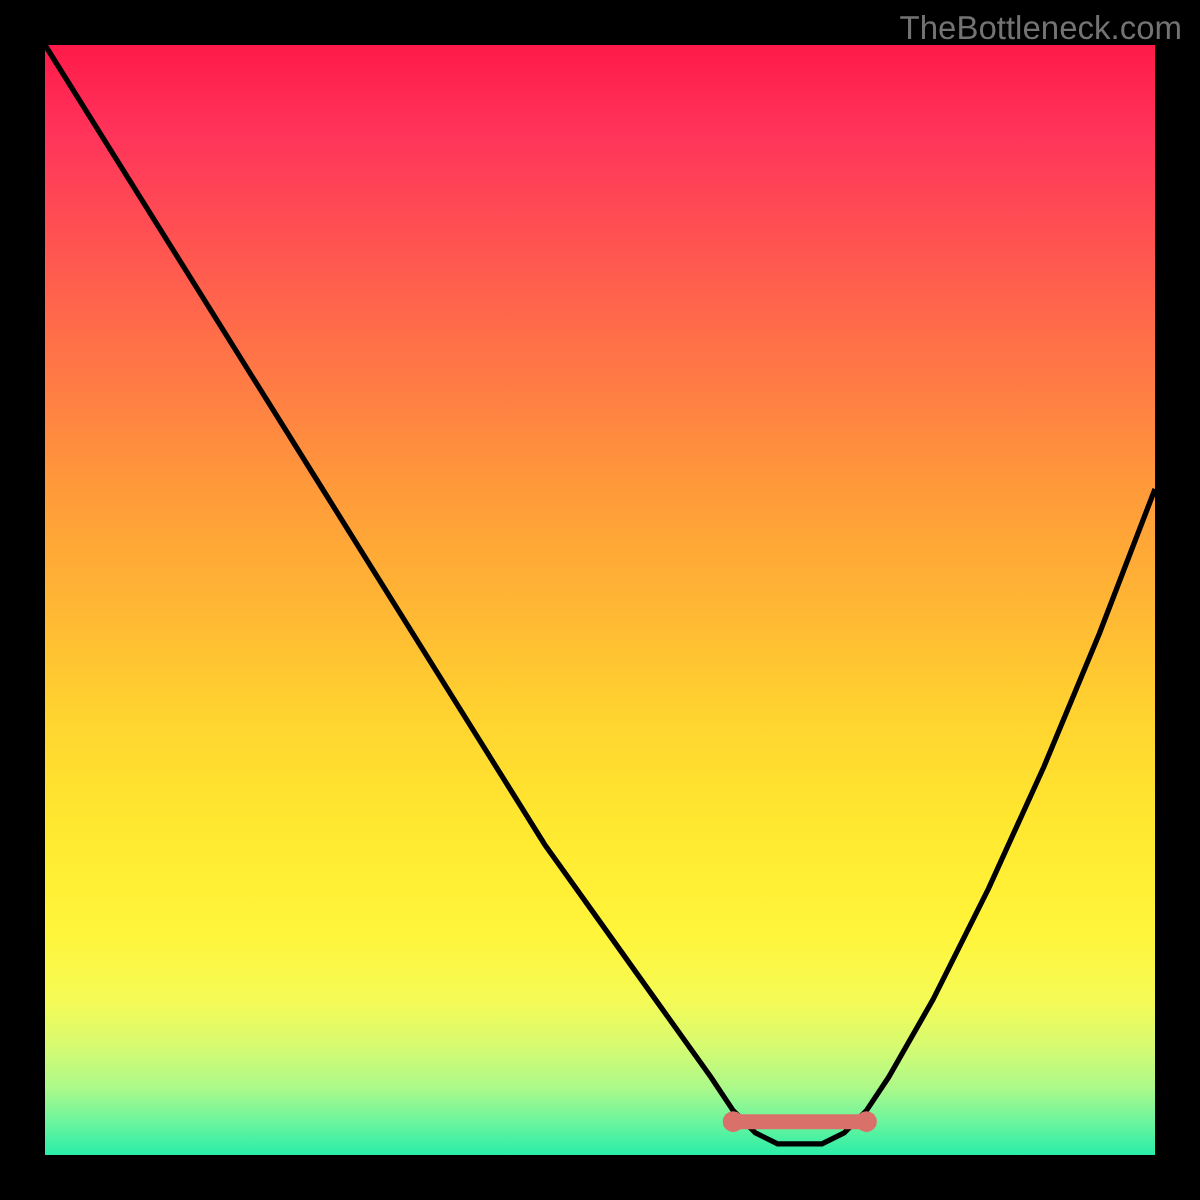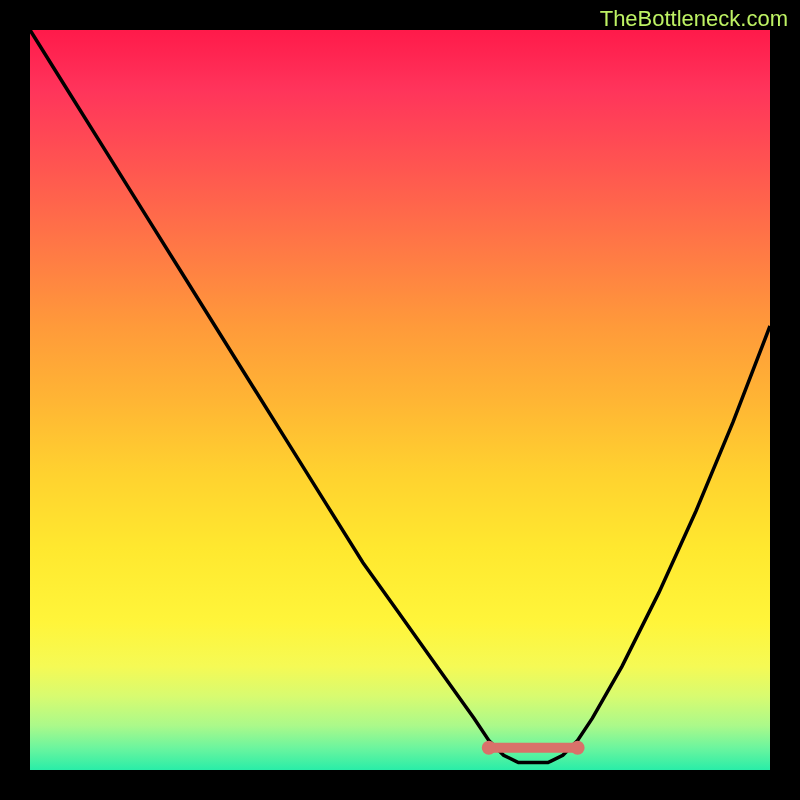--- a/index.html
+++ b/index.html
@@ -8,21 +8,21 @@
     height: 800px;
     background: #000;
     position: relative;
     font-family: Arial, sans-serif;
     overflow: hidden;
   }
   .watermark {
     position: absolute;
     top: 6px;
     right: 12px;
-    color: #bef264;
+    color: #737373;
     font-size: 22px;
     font-weight: 500;
     z-index: 10;
   }
   .plot-area {
     position: absolute;
     left: 30px;
     top: 30px;
     width: 740px;
     height: 740px;

